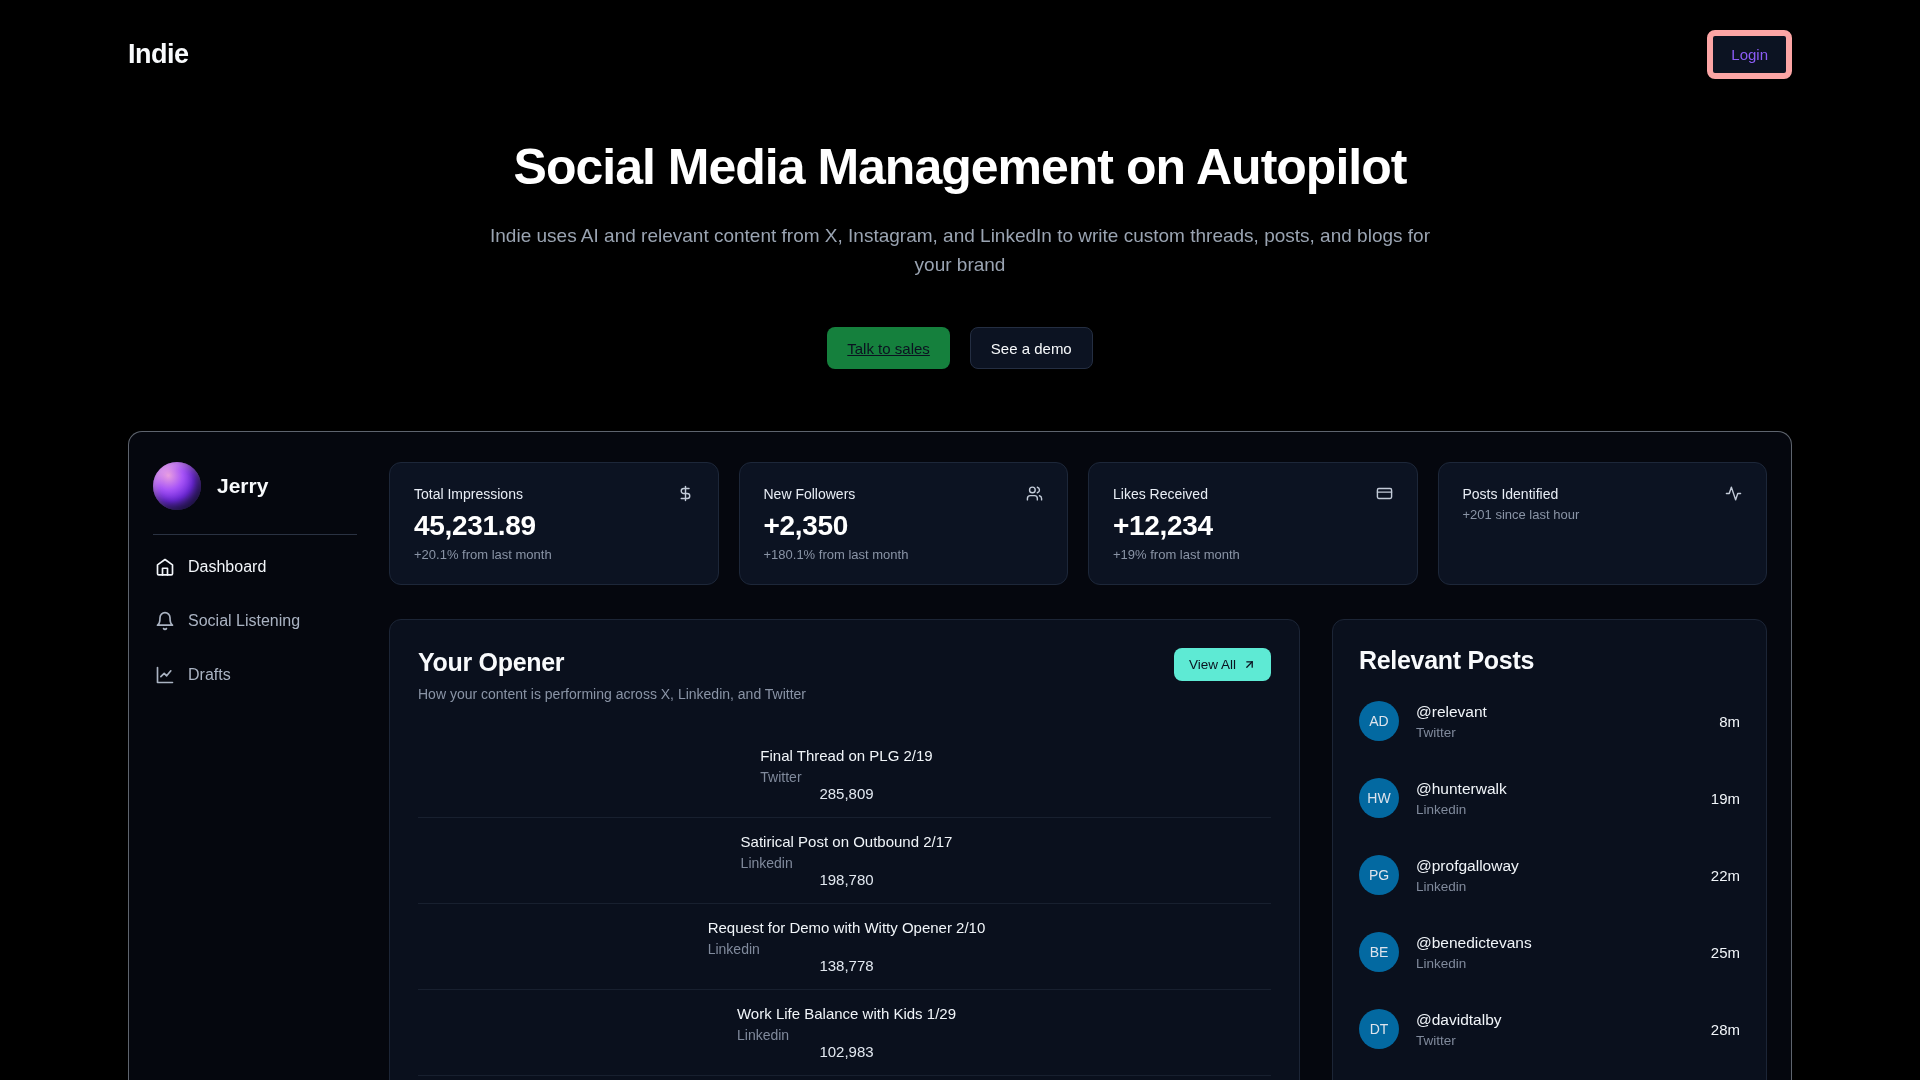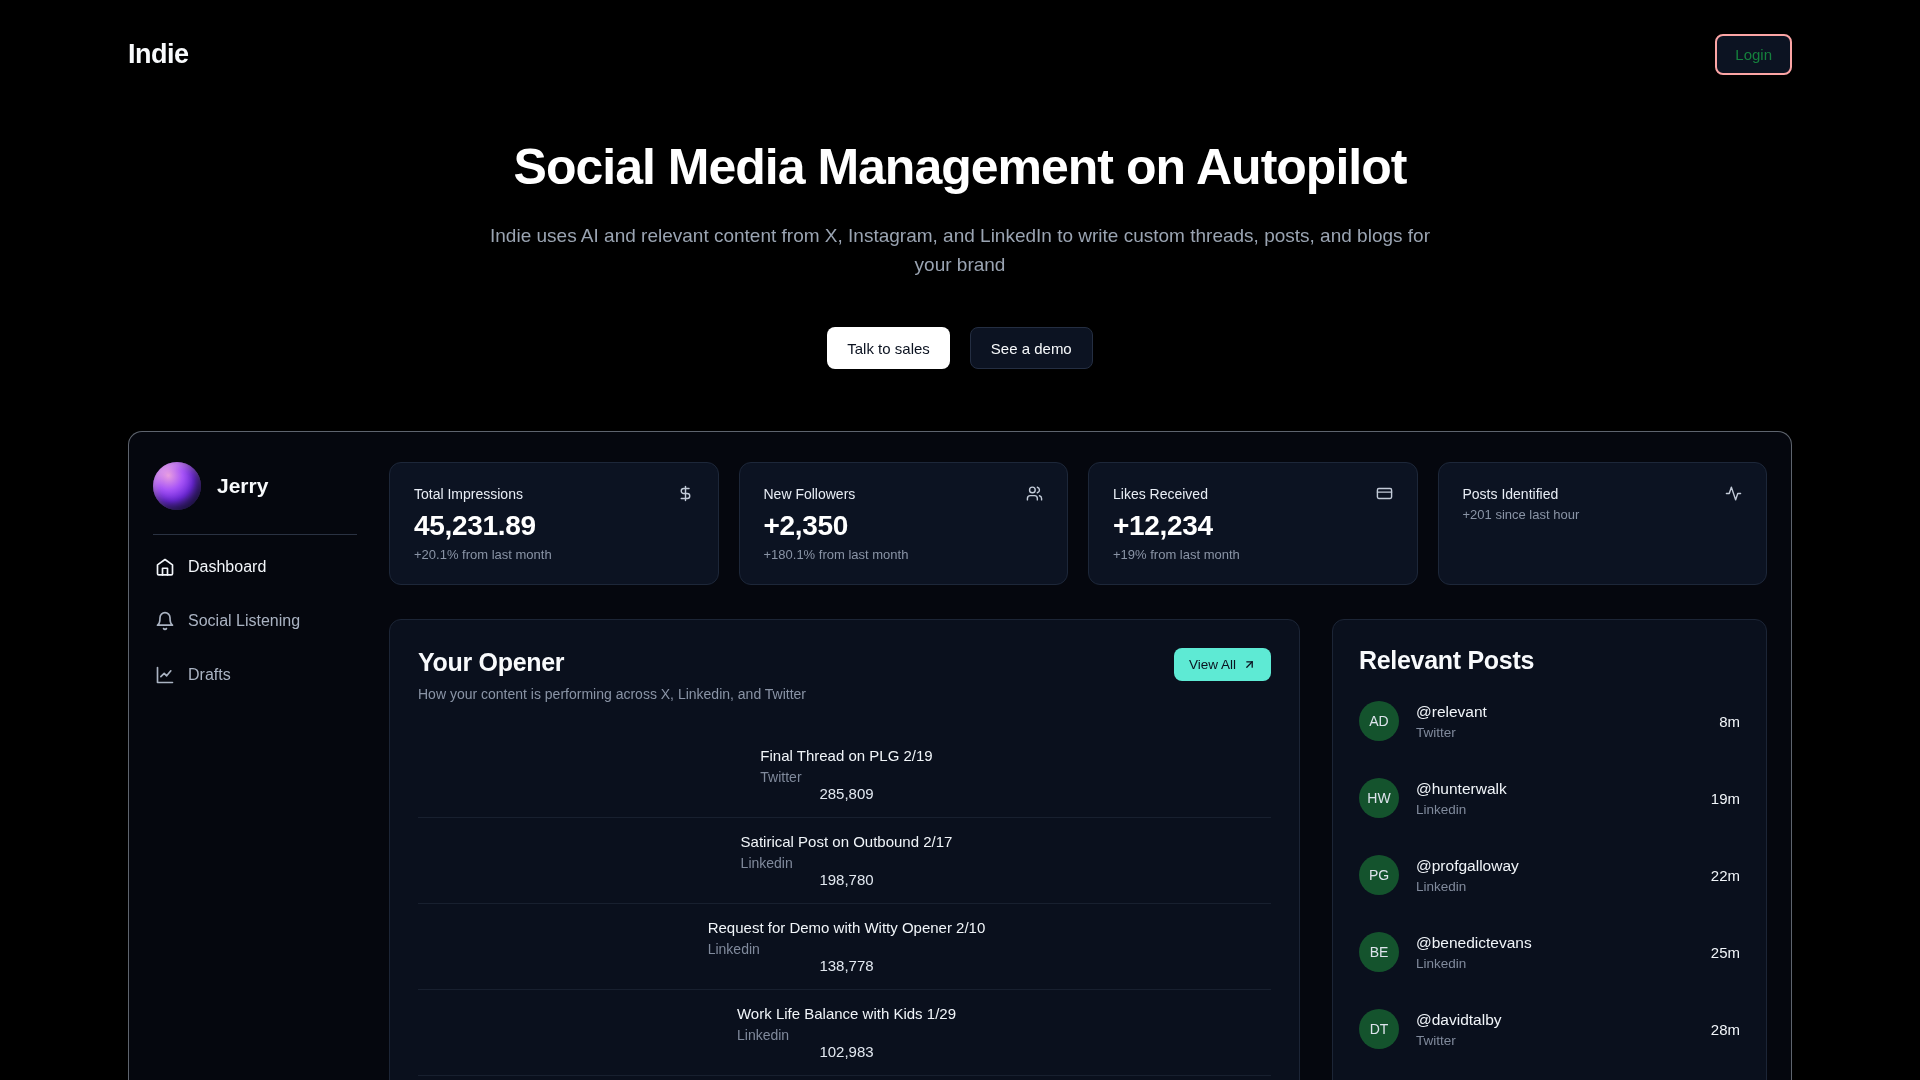--- a/index.html
+++ b/index.html
@@ -11,41 +11,41 @@
     -webkit-font-smoothing: antialiased;
   }
 
   
   .topnav {
     display: flex; align-items: center; justify-content: space-between;
     padding: 24px 128px 0 128px; height: 84px;
   }
   .brand { font-size: 27px; font-weight: 700; letter-spacing: -0.5px; }
   .login-btn {
-    background: #0c1322; color: #15803d; border: 2px solid #fca5a5;
+    background: #0c1322; color: #8b5cf6; border: 6px solid #fca5a5;
     border-radius: 8px; padding: 10px 18px; font-size: 15px; font-weight: 500;
     font-family: inherit; cursor: pointer;
   }
 
   
   .hero { text-align: center; margin-top: 54px; }
   .hero-title {
     font-size: 50px; font-weight: 800; letter-spacing: -1px; color: #ffffff;
   }
   .hero-subtitle {
     margin: 26px auto 0 auto; max-width: 980px;
     font-size: 19px; line-height: 1.5; color: #9aa4b2; font-weight: 400;
   }
   .hero-ctas { margin-top: 48px; display: flex; justify-content: center; gap: 20px; }
   .btn {
     border-radius: 8px; height: 42px; padding: 0 20px; font-size: 15px;
     font-weight: 500; font-family: inherit; cursor: pointer; display: inline-flex;
     align-items: center; gap: 8px;
   }
-  .btn-primary { background: #ffffff; color: #0b1220; border: none; }
+  .btn-primary { background: #15803d; color: #0b1220; border: none; text-decoration: underline; }
   .btn-secondary { background: #0c1322; color: #f8fafc; border: 1px solid #242e42; }
 
   
   .dash {
     margin: 62px 128px 0 128px; height: 780px;
     border: 1px solid rgba(205, 214, 228, 0.45); border-radius: 14px;
     background: #05070e; padding: 30px 24px; display: flex; gap: 32px;
   }
 
   
@@ -107,21 +107,21 @@
   .row-title { font-size: 15px; color: #f1f5f9; font-weight: 400; }
   .row-platform { margin-top: 5px; font-size: 14px; color: #808a9c; }
   .row-impressions { font-size: 15px; color: #e2e8f0; }
 
   
   .relevant { padding: 26px 26px; }
   .rp-title { font-size: 25px; font-weight: 700; letter-spacing: -0.3px; }
   .rp-list { margin-top: 26px; }
   .rp-item { display: flex; align-items: center; margin-bottom: 37px; cursor: pointer; }
   .rp-avatar {
-    width: 40px; height: 40px; border-radius: 50%; background: #14532d;
+    width: 40px; height: 40px; border-radius: 50%; background: #0369a1;
     color: #dde3ec; font-size: 14px; display: flex; align-items: center;
     justify-content: center; flex-shrink: 0;
   }
   .rp-info { margin-left: 17px; flex: 1; }
   .rp-handle { font-size: 15.5px; color: #f1f5f9; font-weight: 500; }
   .rp-platform { margin-top: 4px; font-size: 13.5px; color: #808a9c; }
   .rp-time { font-size: 15px; color: #f1f5f9; }
 </style>
 </head>
 <body>

